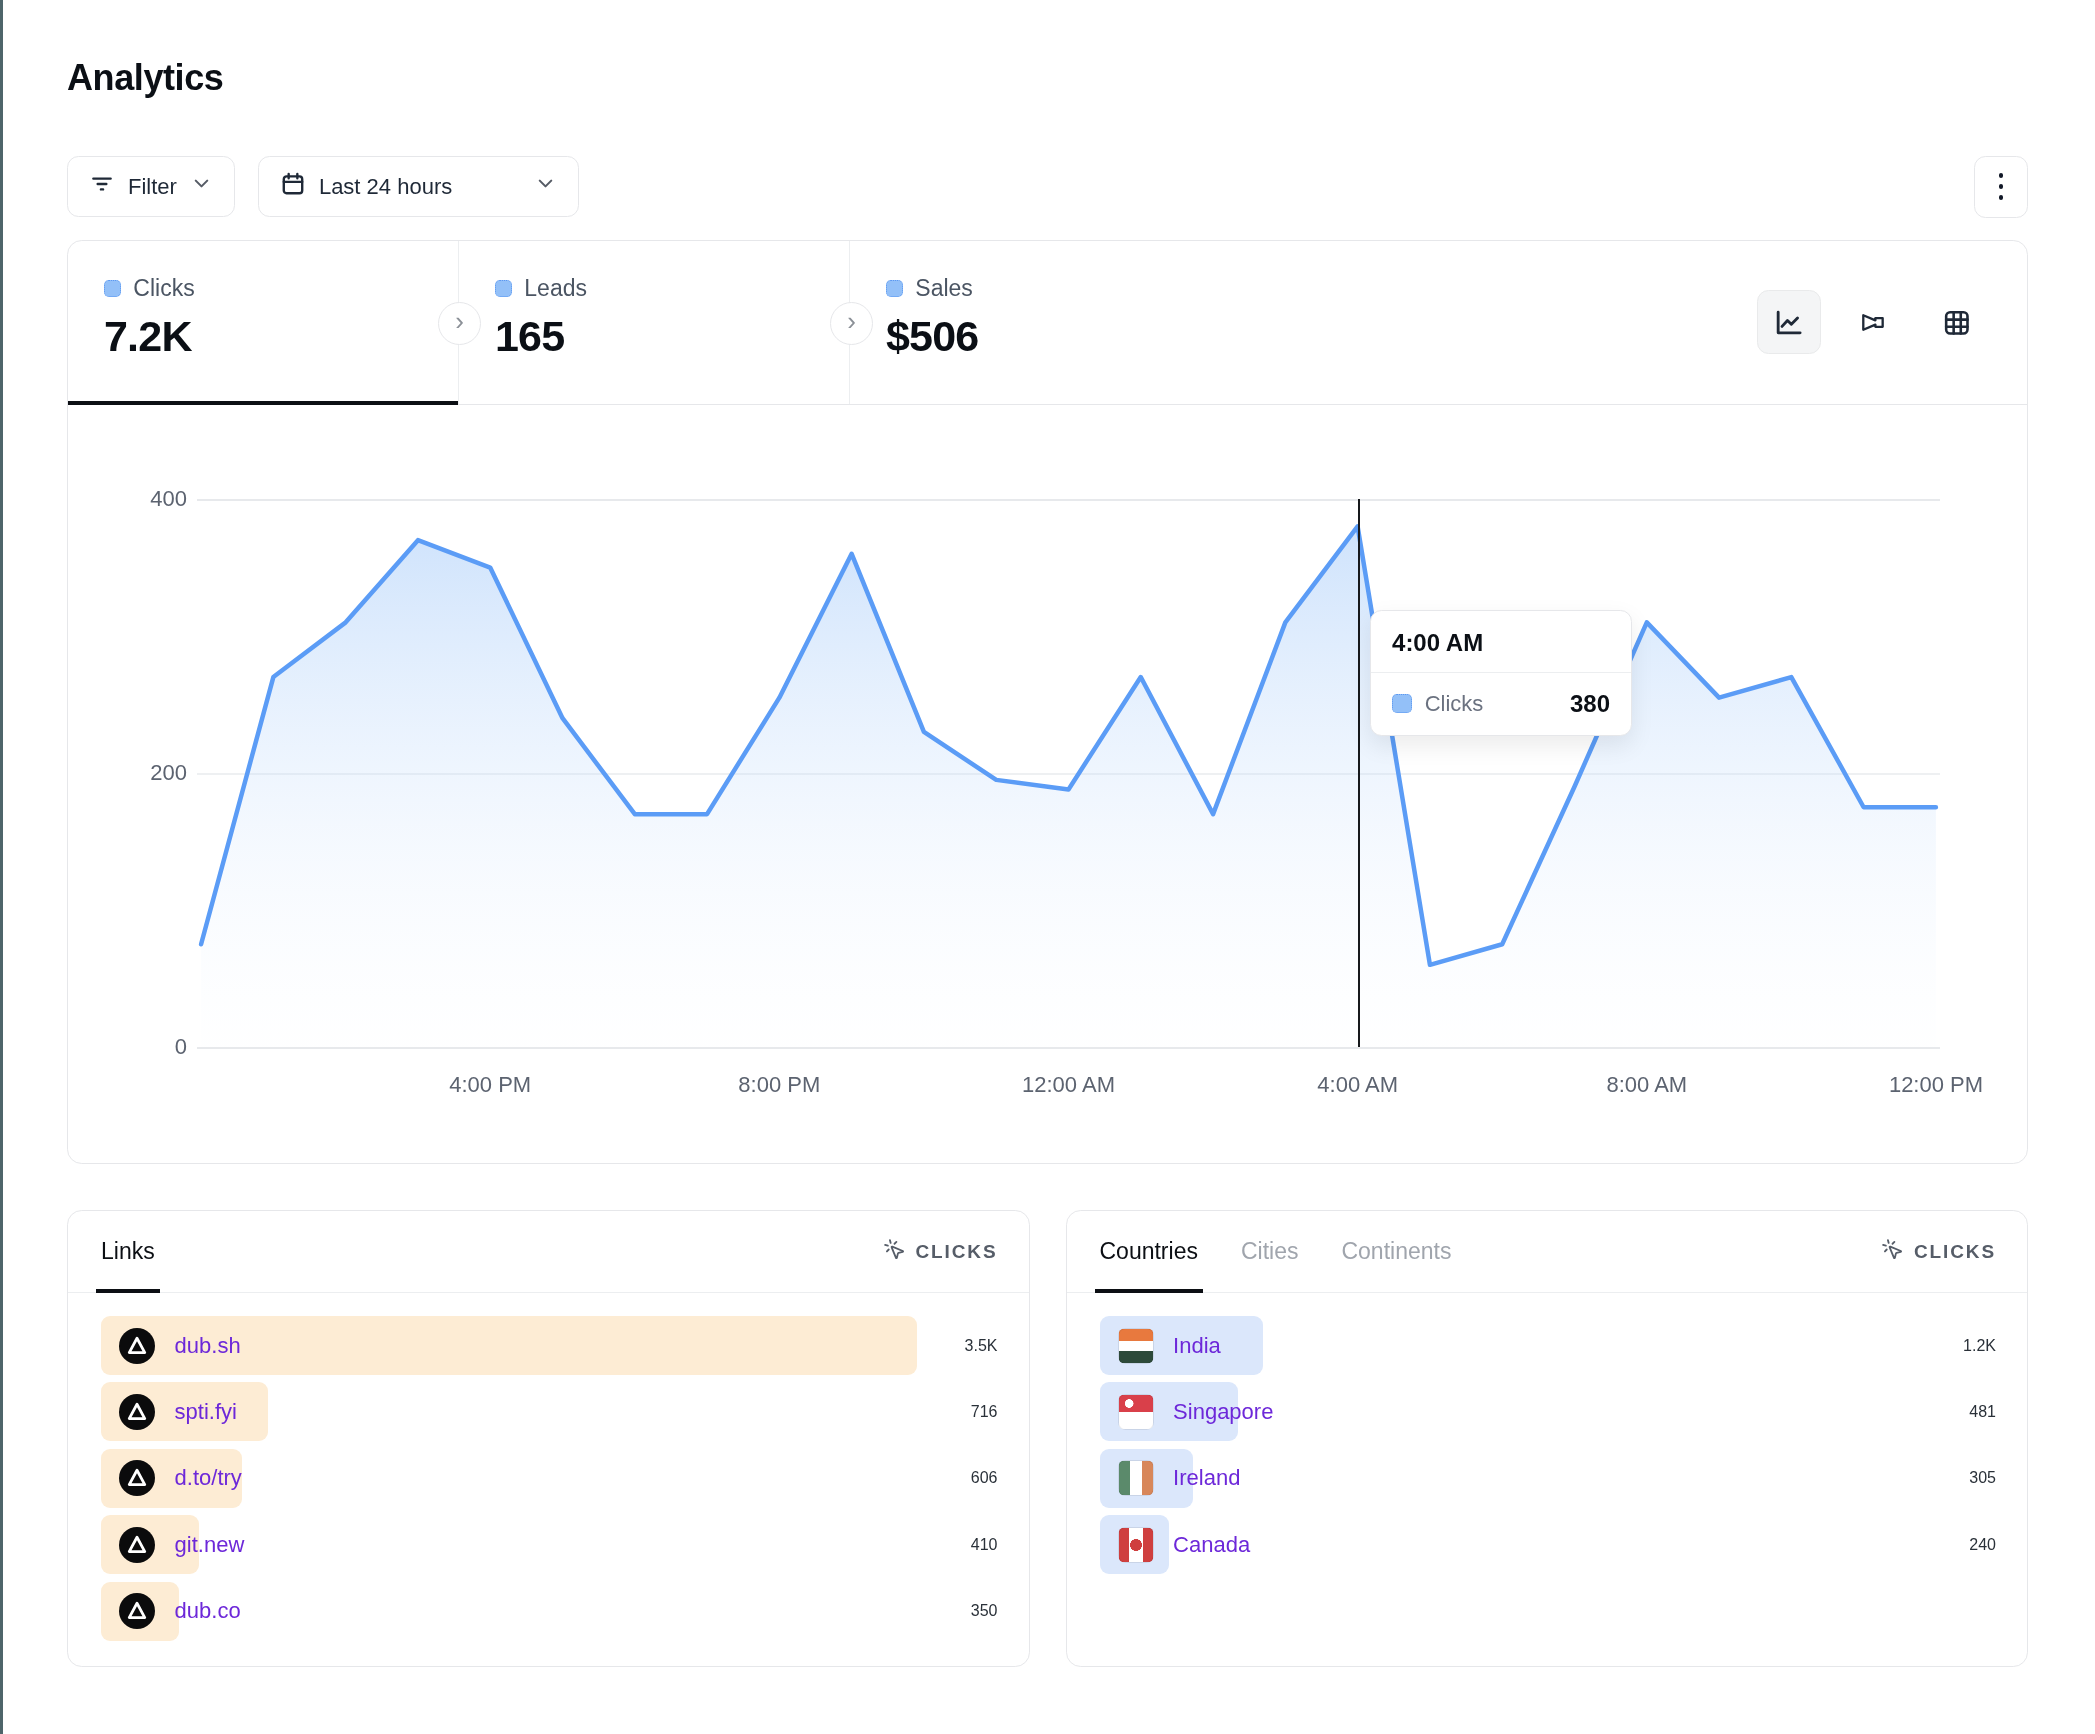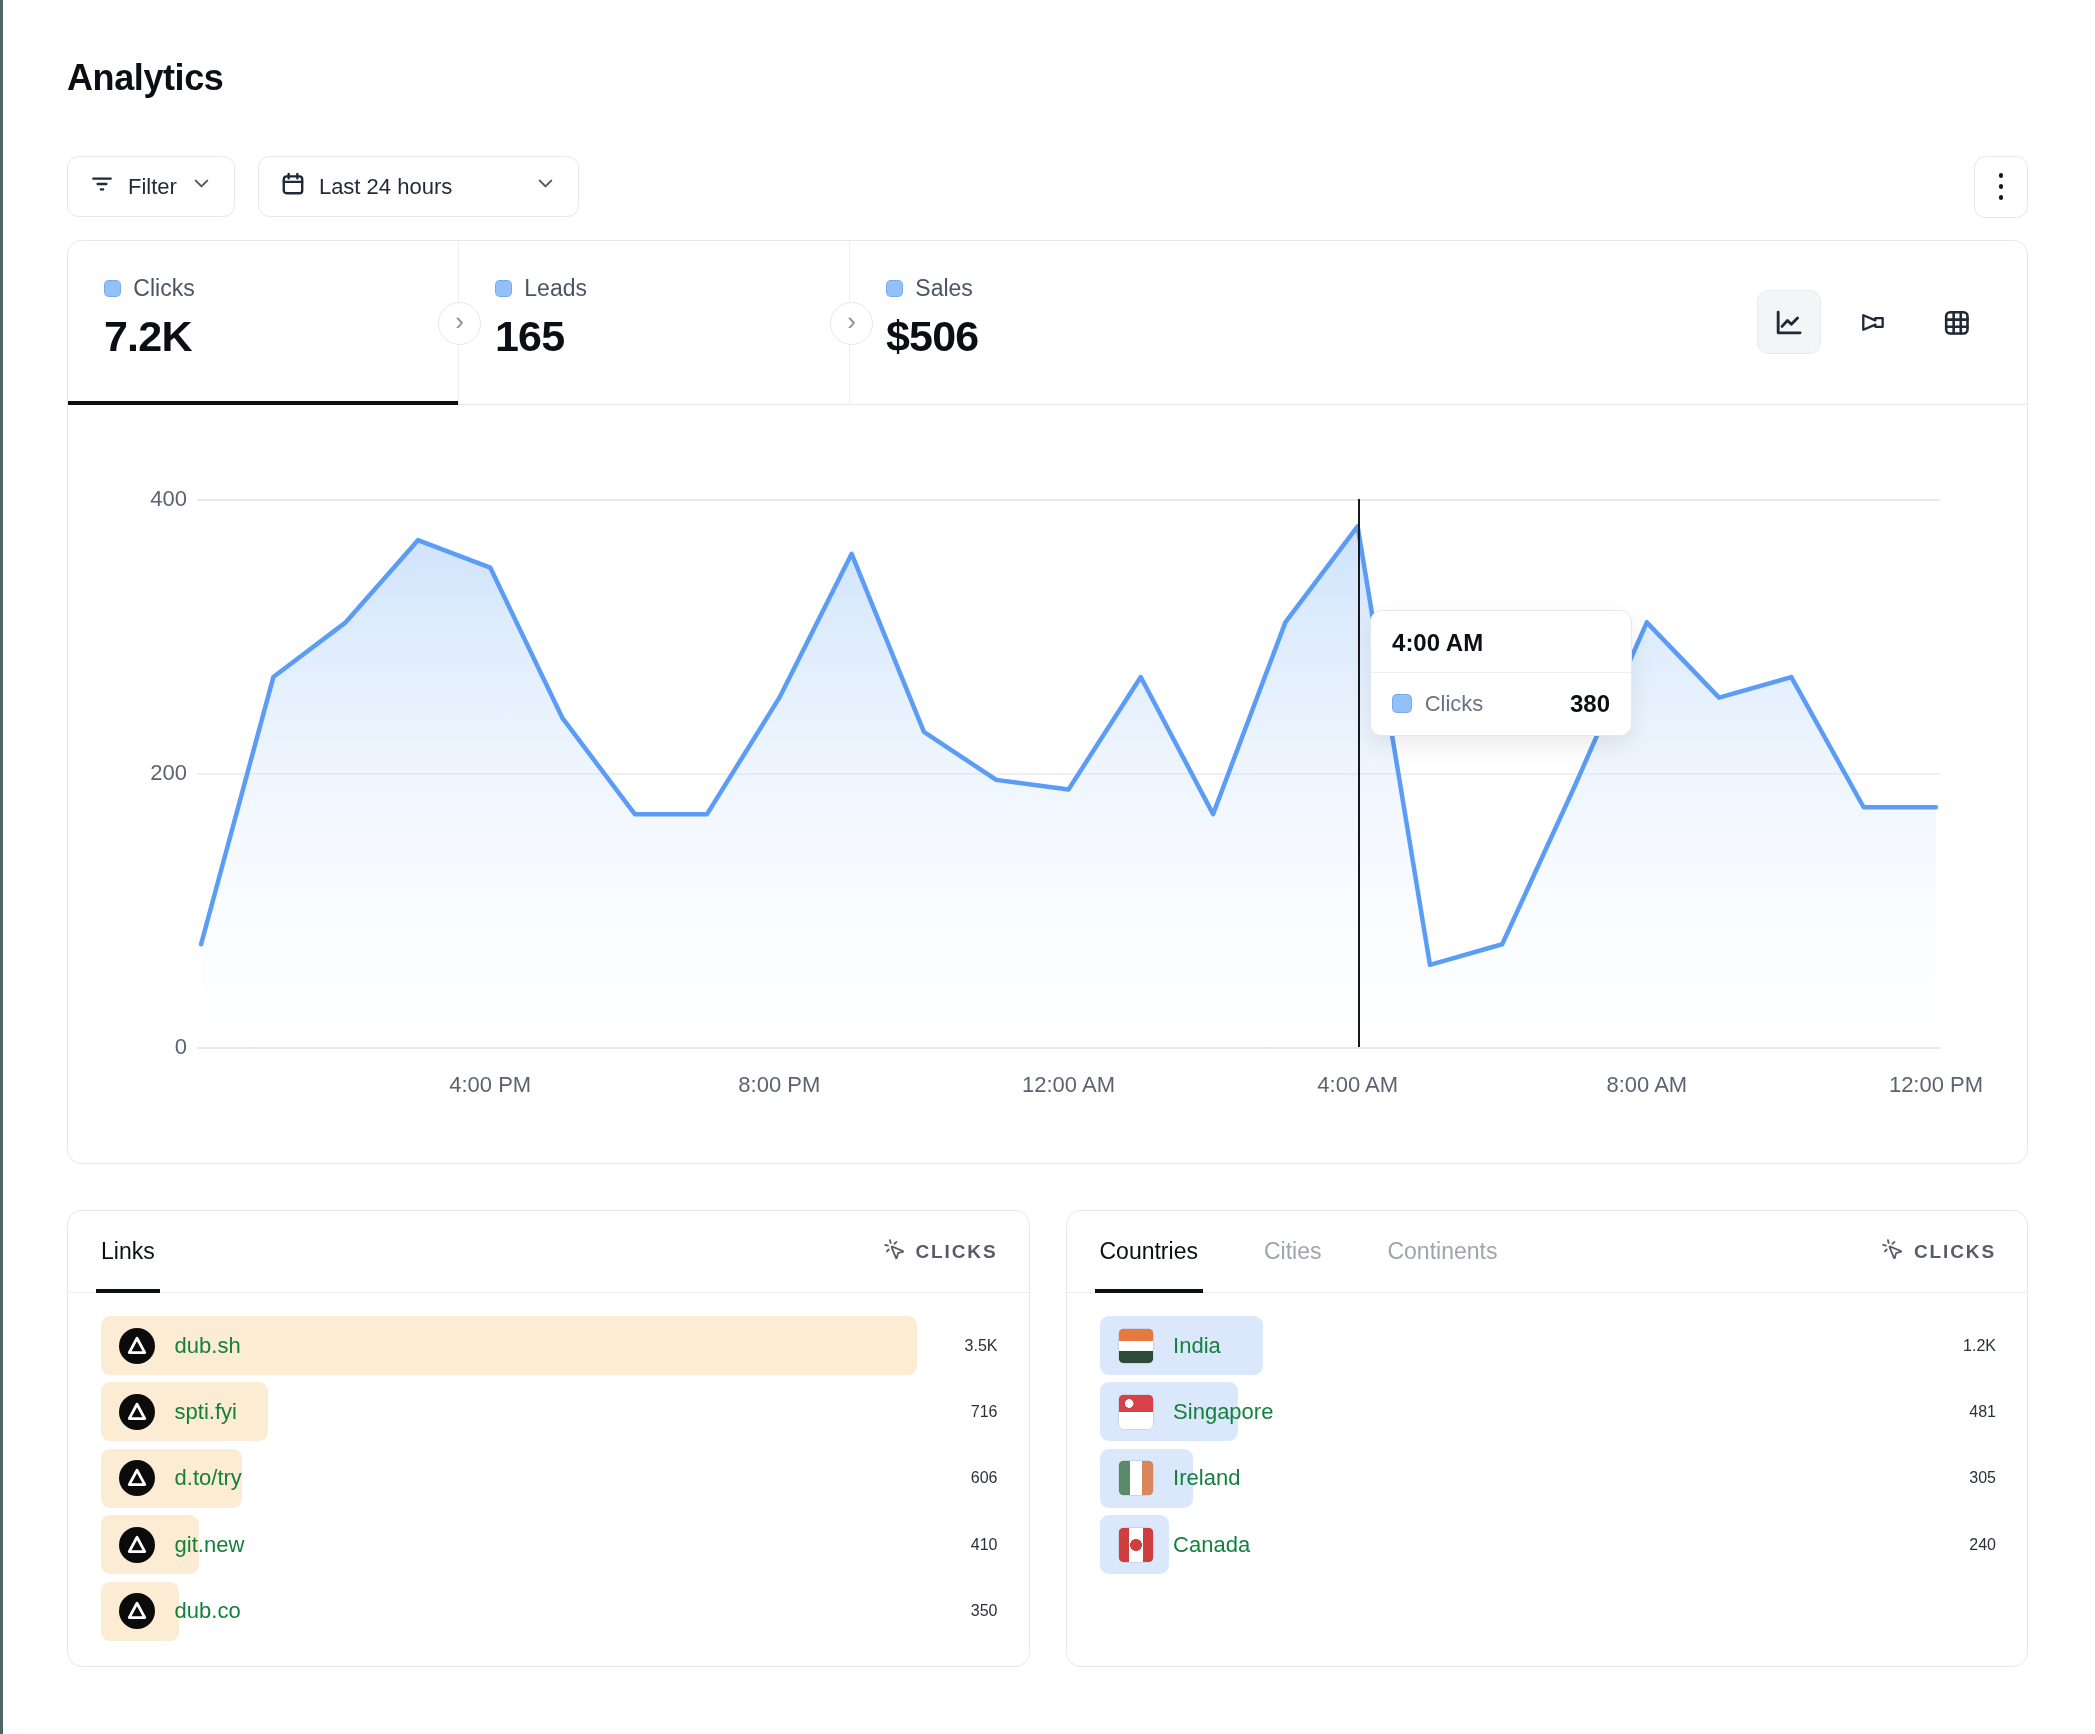--- a/index.html
+++ b/index.html
@@ -52,33 +52,33 @@
   .tooltip { position: absolute; left: 67.3%; top: 111px; width: 262px; background: #fff; border: 1.2px solid #e6e7ea;
     border-radius: 11.5px; box-shadow: 0 9.8px 23px rgba(0,0,0,0.08); z-index: 3; }
   .tooltip-header { padding: 18px 21px 14.7px; font-size: 24px; font-weight: 600; color: #0b0f15; border-bottom: 1.2px solid #eceef0; }
   .tooltip-row { display: flex; align-items: center; padding: 17px 21px; }
   .tooltip-row .t-label { margin-left: 13px; font-size: 22px; color: #6b7280; }
   .tooltip-row .t-value { margin-left: auto; font-size: 24px; font-weight: 700; color: #0b0f15; }
 
   
   .bottom-grid { margin-top: 46px; display: flex; gap: 36px; }
   .panel { flex: 1; height: 457px; border: 1.2px solid #e6e7ea; border-radius: 14.7px; background: #fff; overflow: hidden; }
-  .panel-header { position: relative; display: flex; align-items: center; gap: 66px; height: 82px; padding: 0 31px 0 33px;
+  .panel-header { position: relative; display: flex; align-items: center; gap: 43px; height: 82px; padding: 0 31px 0 33px;
     border-bottom: 1.2px solid #eceef0; }
   .ptab { font-size: 23px; color: #a0a5ad; height: 100%; display: flex; align-items: center; position: relative; cursor: pointer; }
   .ptab.active { color: #0c0f14; font-weight: 500; }
   .ptab.active::after { content: ""; position: absolute; left: -4.9px; right: -4.9px; bottom: -1.2px; height: 4.1px; background: #0c0f14; }
   .metric { margin-left: auto; display: flex; align-items: center; gap: 9.8px; font-size: 19px; font-weight: 600;
     letter-spacing: 0.1em; color: #565d68; cursor: pointer; }
   .rows { padding: 23px 31px 0 33px; }
   .row { position: relative; height: 59px; margin-bottom: 7.4px; display: flex; align-items: center; cursor: pointer; }
   .bar { position: absolute; left: 0; top: 0; bottom: 0; border-radius: 9px; }
   .links-bar { background: #fdecd4; }
   .geo-bar { background: #dbe7fb; }
-  .row-label { position: relative; margin-left: 19.6px; font-size: 22px; color: #15803d; }
+  .row-label { position: relative; margin-left: 19.6px; font-size: 22px; color: #6d28d9; }
   .row-value { position: relative; margin-left: auto; font-size: 16px; font-weight: 500; color: #2a3139; }
   .avatar { position: relative; margin-left: 18px; width: 36px; height: 36px; flex: 0 0 auto; }
 
   .flag { position: relative; margin-left: 18px; width: 36px; height: 36px; border-radius: 7.4px; flex: 0 0 auto;
     background-repeat: no-repeat; border: 0.8px solid rgba(0,0,0,0.08); }
   .flag[data-flag="us"] { background-image: linear-gradient(#3c3b6e,#3c3b6e),
       repeating-linear-gradient(180deg,#c43c4b 0 2.7px,#ffffff 2.7px 5.4px);
     background-size: 46% 50%, 100% 100%; background-position: 0 0, 0 0; }
   .flag[data-flag="in"] { background-image: linear-gradient(180deg,#e8793e 0 34%,#ffffff 34% 66%,#2d4a3a 66% 100%); }
   .flag[data-flag="sg"] { background-image: radial-gradient(circle 4.9px at 30% 25%, #ffffff 0 4.1px, transparent 4.5px),

